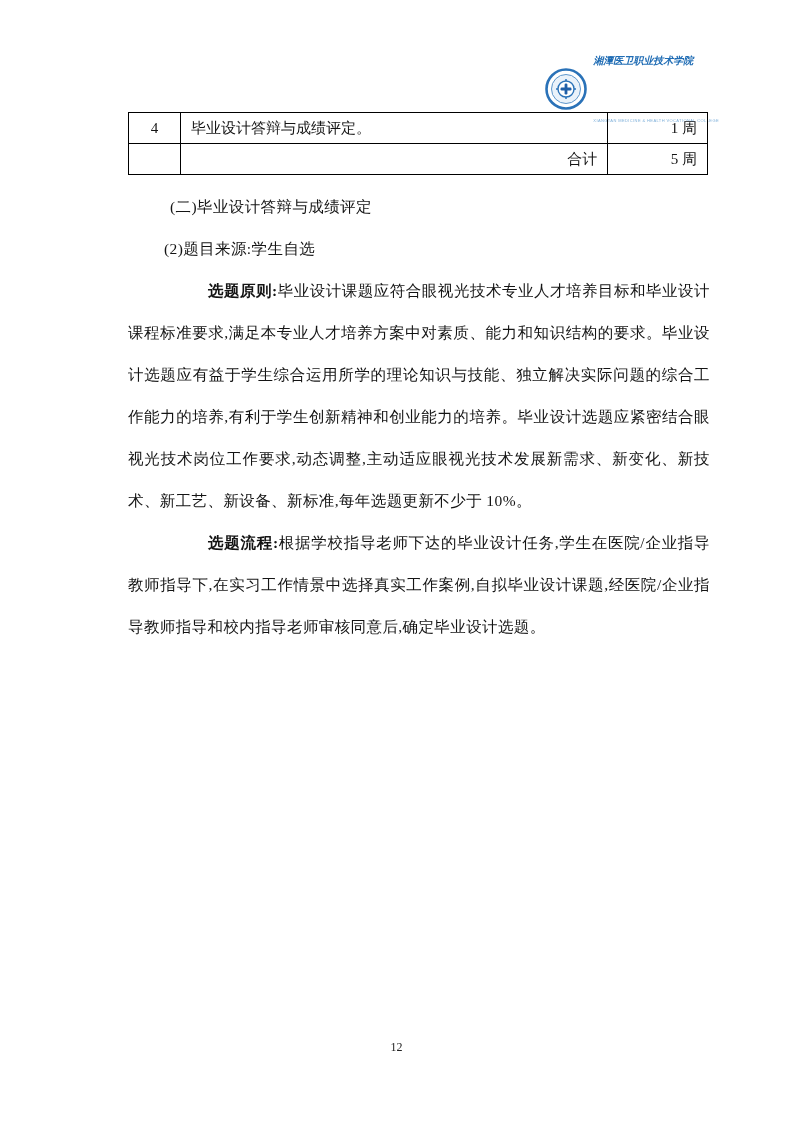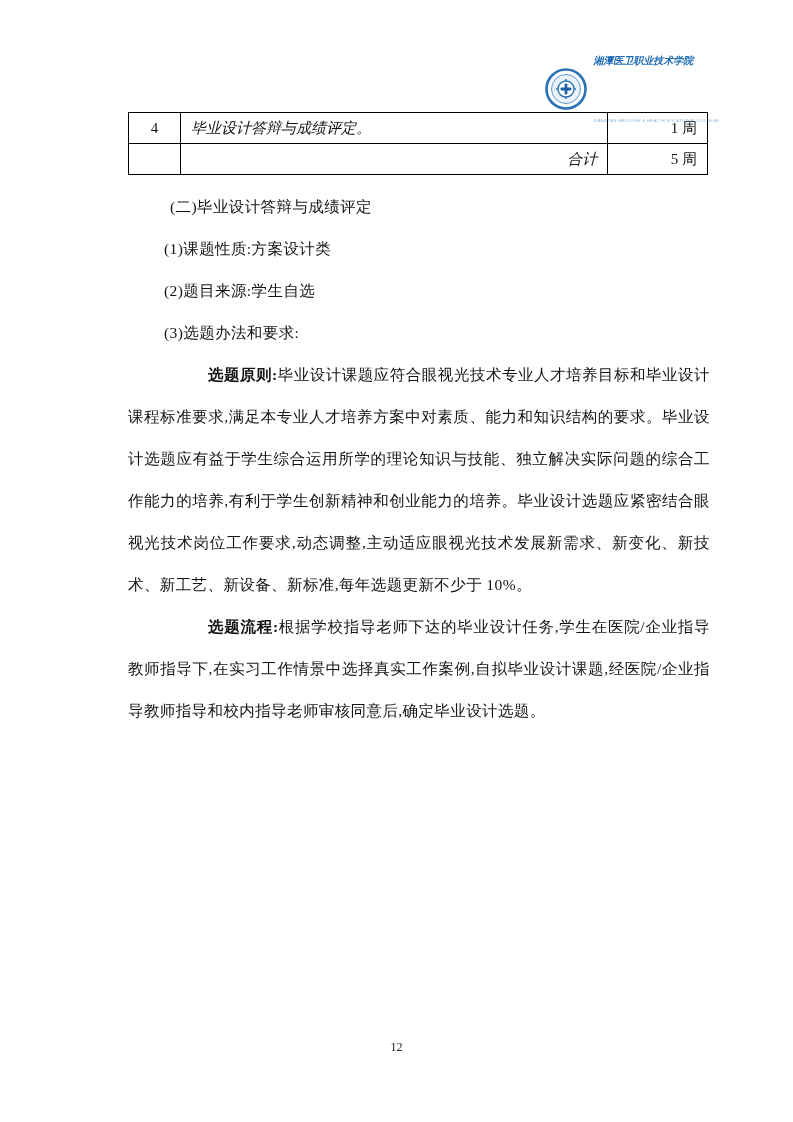--- a/index.html
+++ b/index.html
@@ -53,21 +53,21 @@
     font-size: 15px;
     color: #141414;
   }
   .doc-table td {
     border: 1px solid #000;
     height: 31px;
     padding: 2px 10px;
     vertical-align: middle;
   }
   .col-num   { width: 52px;  text-align: center; }
-  .col-task  { width: 428px; text-align: left; font-style: italic; }
+  .col-task  { width: 428px; text-align: left; }
   .col-weeks { width: 100px; text-align: right; }
   .total-label { text-align: right; padding-right: 12px; margin-top: 29px; }
 
   
   .content {
     position: absolute;
     left: 128px; top: 186px;
     width: 582px;
     font-size: 15.5px;
     line-height: 42px;
@@ -125,23 +125,21 @@
         <td class="col-task total-label">合计</td>
         <td class="col-weeks">5 周</td>
       </tr>
     </tbody>
   </table>
 
   <div class="content">
 
     <div class="h-section">(二)毕业设计答辩与成绩评定</div>
 
-    <div class="item">(1)课题性质:方案设计类</div>
     <div class="item">(2)题目来源:学生自选</div>
-    <div class="item">(3)选题办法和要求:</div>
 
     <p class="para"><span class="para-label">选题原则:</span><span>毕业设计课题应符合眼视光技术专业人才培养目标和毕业设计课程标准要求,满足本专业人才培养方案中对素质、能力和知识结构的要求。毕业设计选题应有益于学生综合运用所学的理论知识与技能、独立解决实际问题的综合工作能力的培养,有利于学生创新精神和创业能力的培养。毕业设计选题应紧密结合眼视光技术岗位工作要求,动态调整,主动适应眼视光技术发展新需求、新变化、新技术、新工艺、新设备、新标准,每年选题更新不少于 10%。</span></p>
 
     <p class="para"><span class="para-label">选题流程:</span><span>根据学校指导老师下达的毕业设计任务,学生在医院/企业指导教师指导下,在实习工作情景中选择真实工作案例,自拟毕业设计课题,经医院/企业指导教师指导和校内指导老师审核同意后,确定毕业设计选题。</span></p>
 
 
   </div>
 
   <div class="footer">12</div>
 

